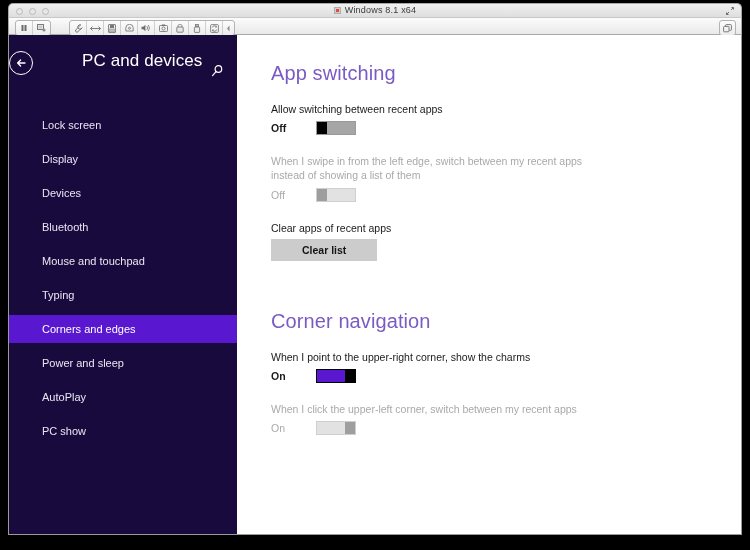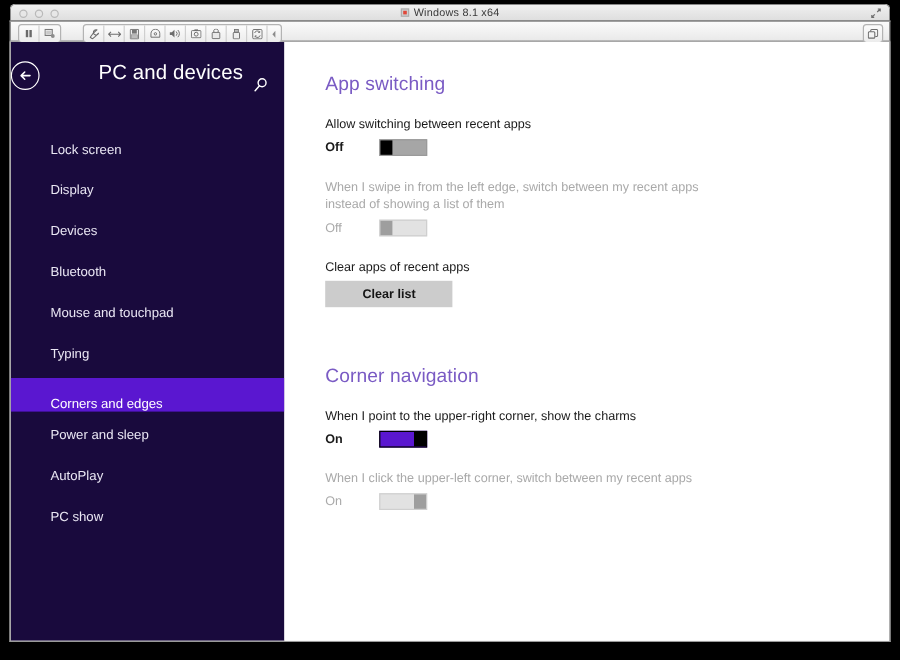--- a/index.html
+++ b/index.html
@@ -201,33 +201,32 @@
     padding-left: 33px;
     font-size: 11px;
     color: #e9e6f3;
     margin-bottom: 6px;
     box-sizing: border-box;
   }
   .side-item.selected {
     background: #5a17d0;
     color: #ffffff;
     margin-left: -0px;
-    align-items: flex-end;
   }
 
   
   .content {
     flex: 1;
     background: #ffffff;
     padding: 27px 0 0 34px;
     box-sizing: border-box;
     position: relative;
   }
   .section-title {
-    font-size: 16px;
+    font-size: 20px;
     font-weight: 300;
     color: #7a5bc4;
     margin: 0 0 17px 0;
     letter-spacing: .1px;
   }
   .section-title.second { margin-top: 49px; }
 
   .setting-label {
     font-size: 10.5px;
     color: #1a1a1a;

